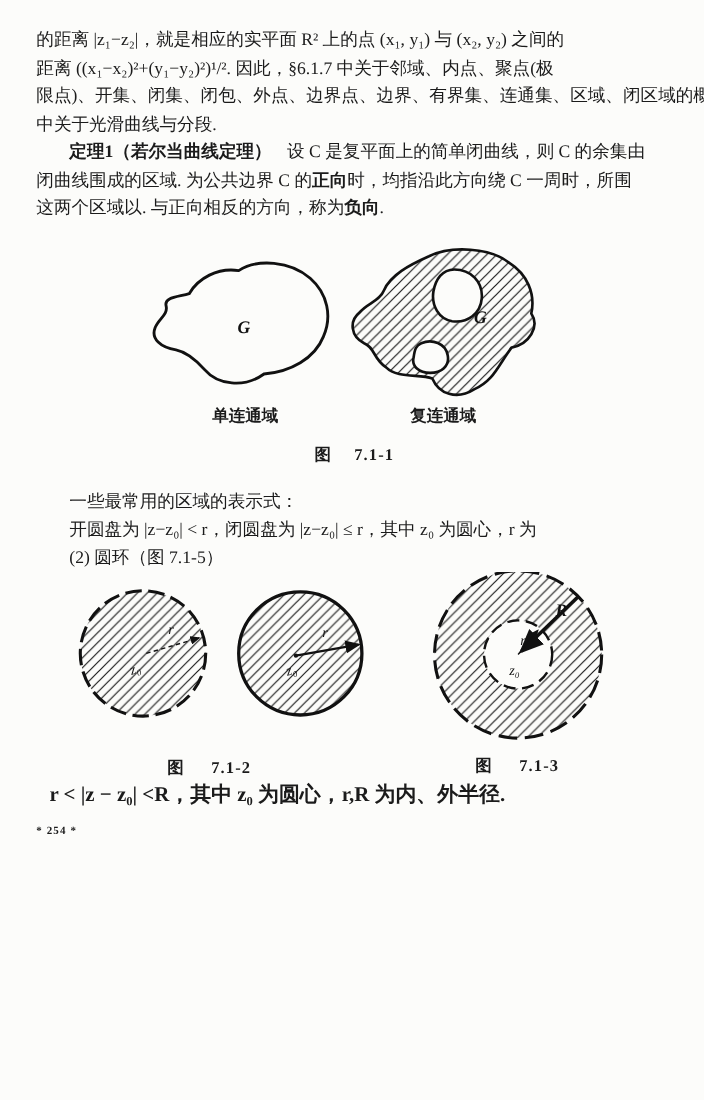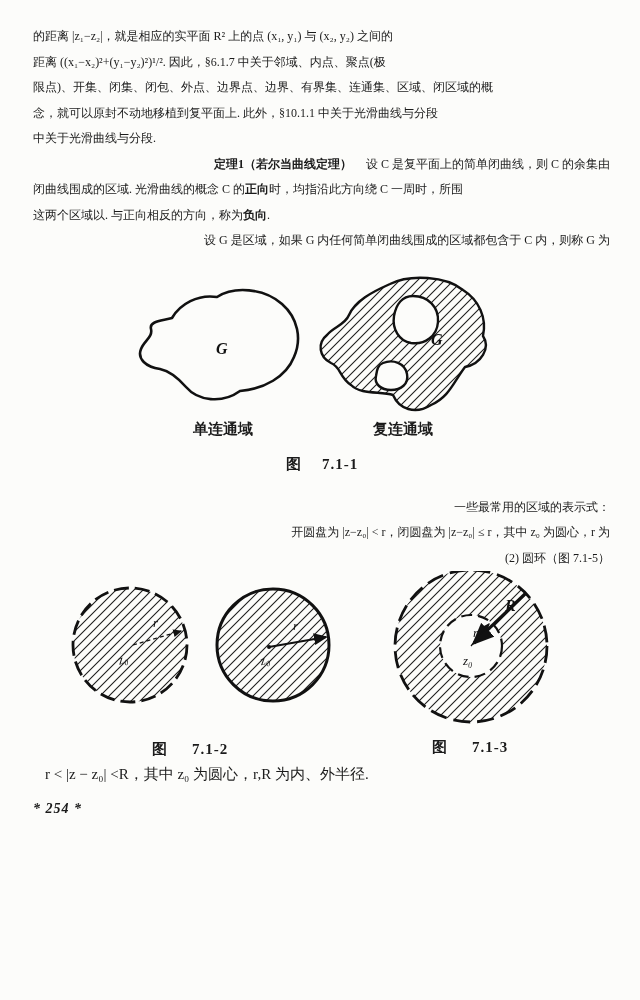--- a/index.html
+++ b/index.html
@@ -5,58 +5,56 @@
   html,body{margin:0;padding:0;}
   .page{
     position:relative;
     width:640px;height:1000px;
     background:#fcfcfa;
     color:#1b1b1b;
     font-family:"Liberation Serif","DejaVu Serif",serif;
     overflow:hidden;
   }
   .content{padding:24px 30px 0 33px;}
-  .ln{height:25.5px;line-height:25.5px;font-size:12px;white-space:nowrap;overflow:visible;}
-  .ind{padding-left:30px;text-align:right;}
+  .ln{height:25.5px;line-height:25.5px;font-size:16px;white-space:nowrap;overflow:visible;}
+  .ind{padding-left:30px;}
   .ind-sm{padding-left:12px;}
   .b{font-weight:bold;}
   .fig{display:block;margin:0;}
   .fig1{margin-top:12px;}
   .sec2{margin-top:14px;}
-  .formula-line{height:26px;line-height:26px;font-size:15px;white-space:nowrap;}
-  .pagenum{margin-top:14px;font-size:14px;letter-spacing:1px;font-weight:bold;font-style:italic;}
+  .formula-line{height:26px;line-height:26px;font-size:19px;white-space:nowrap;font-weight:bold;}
+  .pagenum{margin-top:14px;font-size:10px;letter-spacing:1px;font-weight:bold;}
   svg text{font-family:"Liberation Serif","DejaVu Serif",serif;}
   svg .cjk{font-size:15px;font-weight:bold;fill:#1b1b1b;}
   svg .cap{font-size:15px;font-weight:bold;fill:#1b1b1b;letter-spacing:1px;}
   svg .math{font-size:16px;font-style:italic;font-weight:bold;fill:#111;}
   svg .math-sm{font-size:13px;font-style:italic;fill:#111;}
 </style>
 </head>
 <body>
 
 <div class="page">
   <div class="content">
 
     <div class="ln">的距离 |z₁−z₂|，就是相应的实平面 R² 上的点 (x₁, y₁) 与 (x₂, y₂) 之间的</div>
     <div class="ln">距离 ((x₁−x₂)²+(y₁−y₂)²)¹/². 因此，§6.1.7 中关于邻域、内点、聚点(极</div>
     <div class="ln">限点)、开集、闭集、闭包、外点、边界点、边界、有界集、连通集、区域、闭区域的概</div>
-    <div class="ln">念，就可以原封不动地移植到复平面上. 此外，§10.1.1 中关于光滑曲线与分段</div>
     <div class="ln">中关于光滑曲线与分段.</div>
 
     <div class="ln ind">
       <span class="b">定理1（若尔当曲线定理）</span><span style="display:inline-block;width:14px"></span><span>设 C 是复平面上的简单闭曲线，则 C 的余集由</span>
     </div>
     <div class="ln">
-      <span>闭曲线围成的区域. 光滑曲线的概念 C 的</span><span class="b">正向</span><span>时，均指沿此方向绕 C 一周时，所围</span>
+      <span>闭曲线围成的区域. 为公共边界 C 的</span><span class="b">正向</span><span>时，均指沿此方向绕 C 一周时，所围</span>
     </div>
     <div class="ln">
       <span>这两个区域以. 与正向相反的方向，称为</span><span class="b">负向</span><span>.</span>
     </div>
 
-    <div class="ln ind">设 G 是区域，如果 G 内任何简单闭曲线围成的区域都包含于 C 内，则称 G 为</div>
 
     <svg class="fig fig1" width="577" height="215" viewBox="33 0 577 215">
       <defs>
         <pattern id="hatch" patternUnits="userSpaceOnUse" width="9" height="9">
           <path d="M-1,1 l2,-2 M0,9 L9,0 M8,10 l2,-2" stroke="#1d1d1d" stroke-width="1.1" fill="none"></path>
         </pattern>
         <marker id="ah" markerWidth="8" markerHeight="6" refX="6" refY="3" orient="auto">
           <path d="M0,0 L7,3 L0,6 Z" fill="#111"></path>
         </marker>
       </defs>

